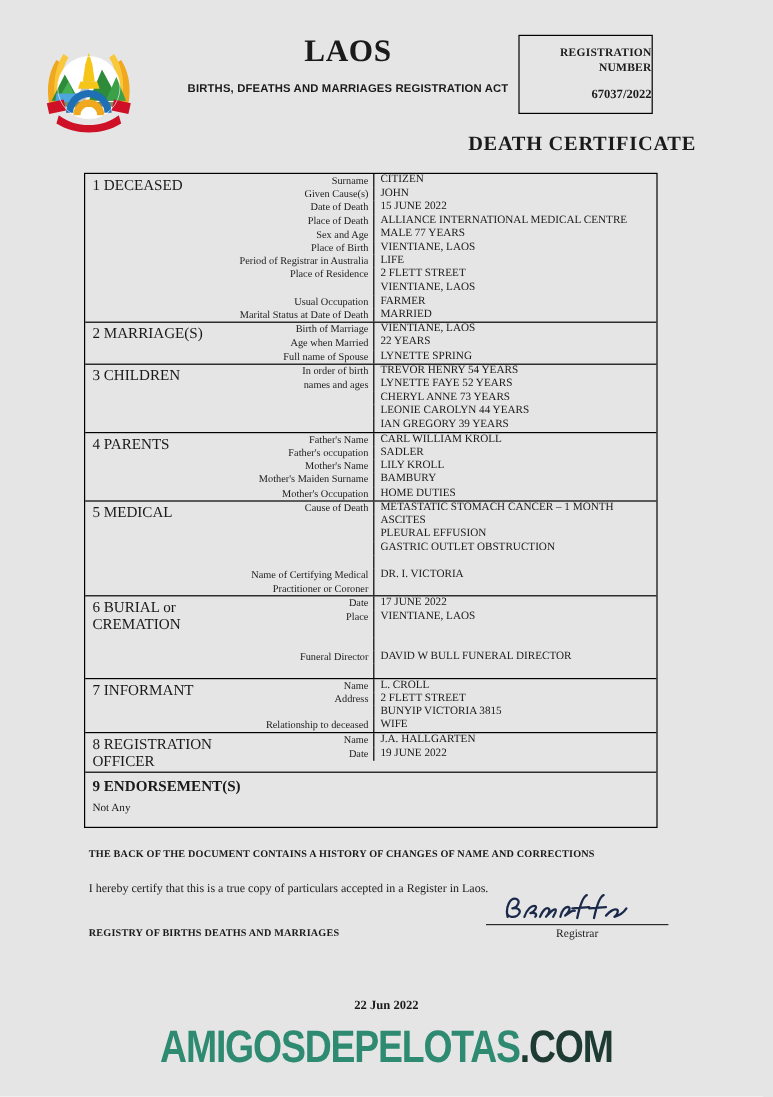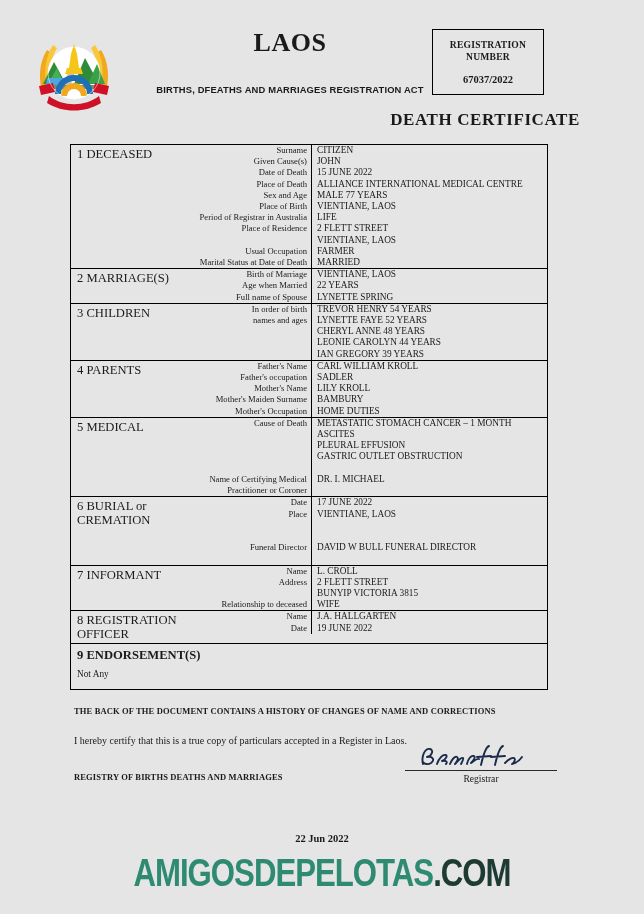--- a/index.html
+++ b/index.html
@@ -44,21 +44,20 @@
   .act-line {
     position: absolute;
     left: 0;
     top: 40px;
     width: 580px;
     text-align: center;
     font-family: "Liberation Sans", sans-serif;
     font-weight: bold;
     font-size: 9.4px;
     letter-spacing: 0.15px;
-    margin-top: 16px;
   }
   .doc-title {
     position: absolute;
     left: 0;
     top: 82px;
     width: 580px;
     text-align: right;
     font-family: "Liberation Serif", serif;
     font-weight: bold;
     font-size: 17px;
@@ -77,21 +76,21 @@
 
   
   .reg-box {
     position: absolute;
     left: 432px;
     top: 29px;
     width: 112px;
     height: 66px;
     border: 1.3px solid #000;
     box-sizing: border-box;
-    text-align: center;
+    text-align: right;
     font-family: "Liberation Serif", serif;
   }
   .reg-label {
     font-weight: bold;
     font-size: 9.6px;
     line-height: 12px;
     padding-top: 9px;
     letter-spacing: 0.2px;
   }
   .reg-value {
@@ -388,21 +387,21 @@
         <div class="row">
             <div class="row-label">In order of birth</div>
             <div class="row-value">TREVOR HENRY 54 YEARS</div>
           </div>
         <div class="row">
             <div class="row-label">names and ages</div>
             <div class="row-value">LYNETTE FAYE 52 YEARS</div>
           </div>
         <div class="row">
             <div class="row-label"></div>
-            <div class="row-value">CHERYL ANNE 48 YEARS</div>
+            <div class="row-value">CHERYL ANNE 73 YEARS</div>
           </div>
         <div class="row">
             <div class="row-label"></div>
             <div class="row-value">LEONIE CAROLYN 44 YEARS</div>
           </div>
         <div class="row">
             <div class="row-label"></div>
             <div class="row-value">IAN GREGORY 39 YEARS</div>
           </div>
       </div>
@@ -452,21 +451,21 @@
         <div class="row">
             <div class="row-label"></div>
             <div class="row-value">GASTRIC OUTLET OBSTRUCTION</div>
           </div>
         <div class="row spacer-row">
             <div class="row-label"></div>
             <div class="row-value">&nbsp;</div>
           </div>
         <div class="row">
             <div class="row-label">Name of Certifying Medical</div>
-            <div class="row-value">DR. I. MICHAEL</div>
+            <div class="row-value">DR. I. VICTORIA</div>
           </div>
         <div class="row">
             <div class="row-label">Practitioner or Coroner</div>
             <div class="row-value">&nbsp;</div>
           </div>
       </div>
     </div>
 
     <div class="sect">
       <div class="sect-title">

